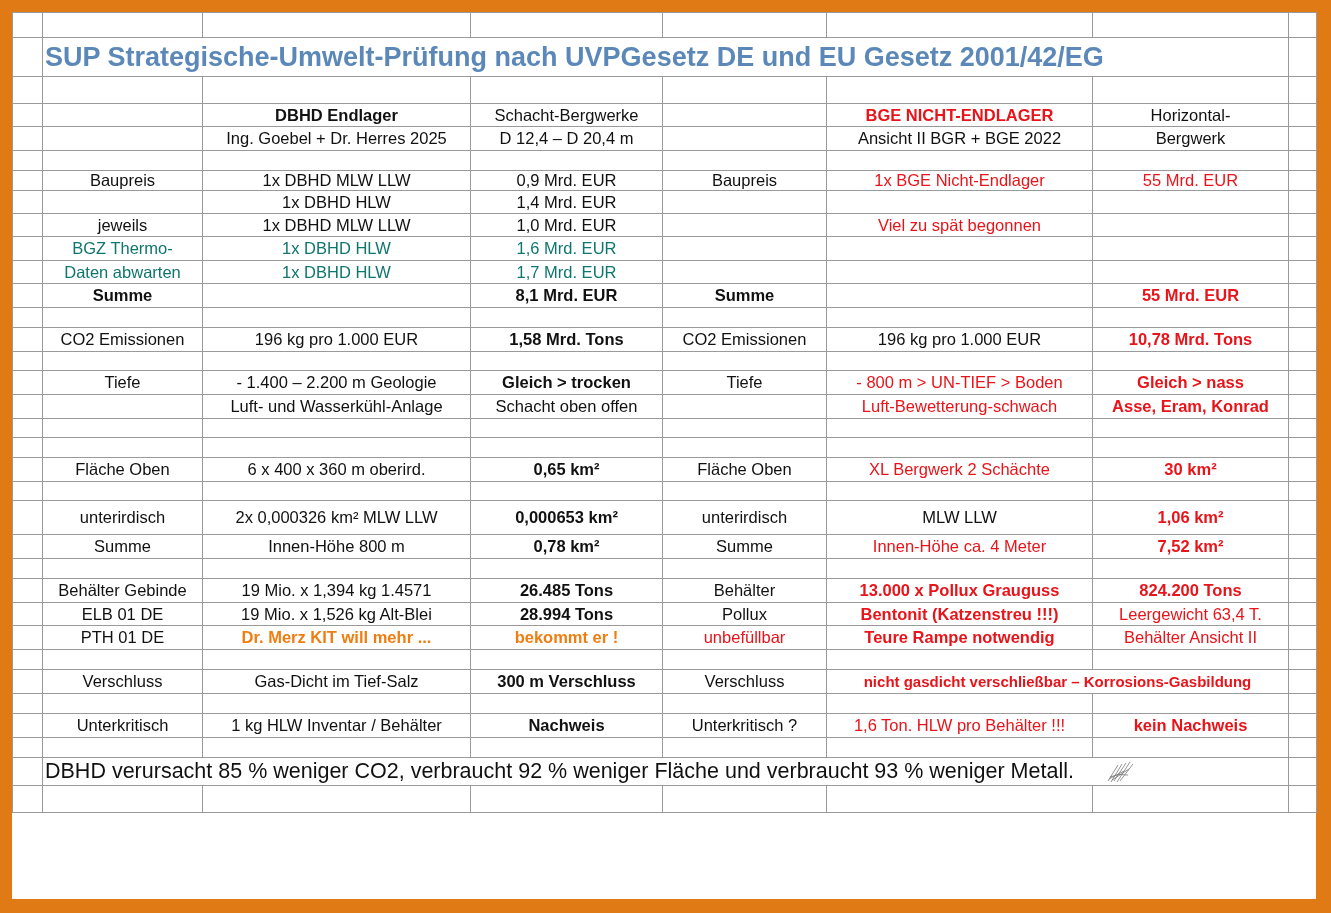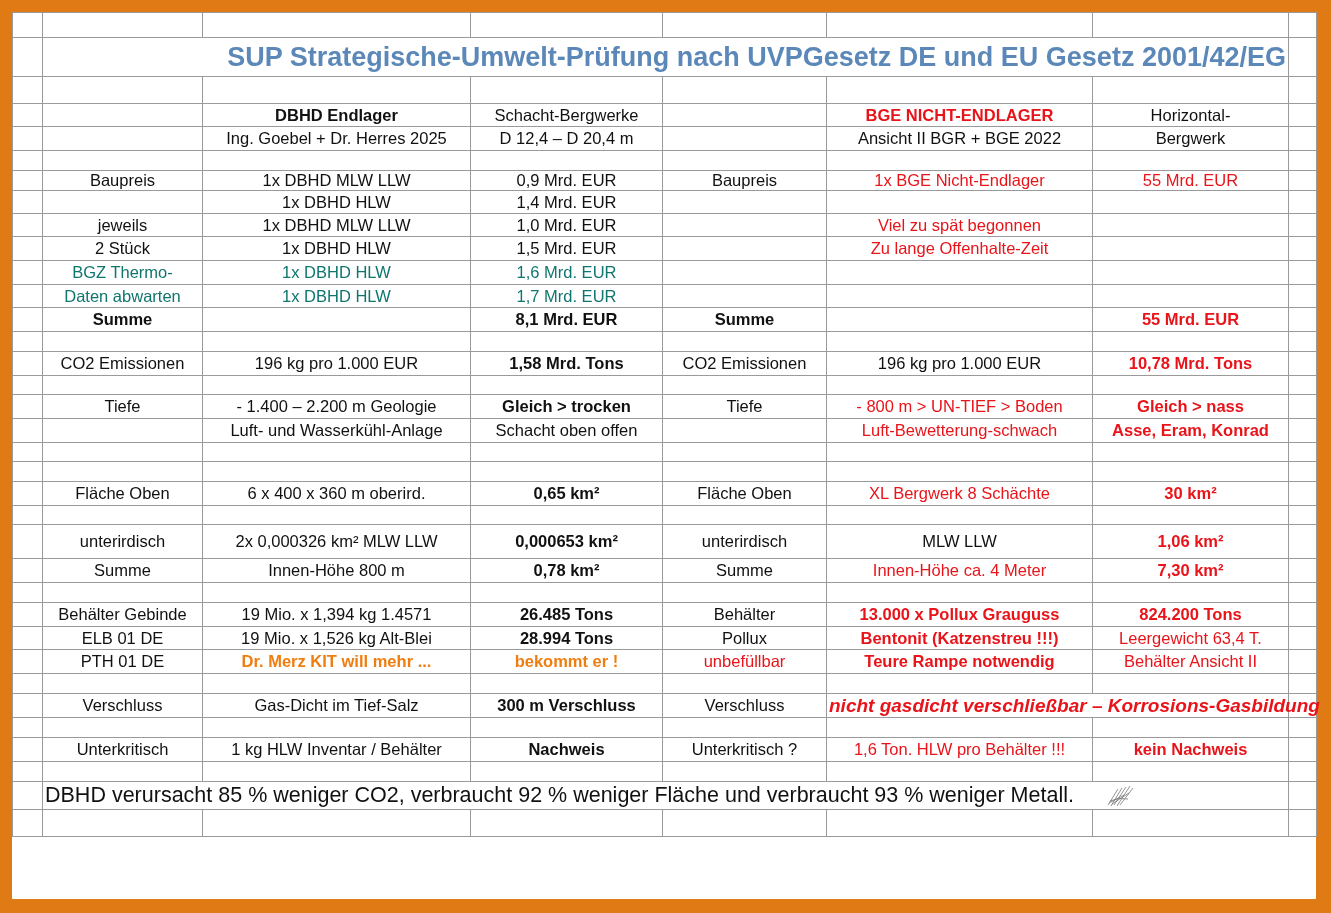--- a/index.html
+++ b/index.html
@@ -4,23 +4,23 @@
 <style>
   html,body{margin:0;padding:0;}
   body{width:1331px;height:913px;background:#e07a14;position:relative;overflow:hidden;font-family:"Liberation Sans",sans-serif;}
   .sheet{position:absolute;left:12px;top:12px;width:1304px;height:887px;background:#fff;}
   table{border-collapse:collapse;table-layout:fixed;width:1304px;}
   td{border:1px solid #9a9a9a;padding:0 2px;text-align:center;font-size:16.5px;color:#111;white-space:nowrap;overflow:visible;line-height:1;}
   td.b{font-weight:bold;text-align:center;}
   td.red{color:#e8141a;margin-top:28px;}
   td.orange{color:#f07d0f;}
   td.gray{color:#0f766e;}
-  td.title{font-size:27px;font-weight:bold;color:#5b88b8;text-align:right;}
+  td.title{font-size:27px;font-weight:bold;color:#5b88b8;text-align:left;}
   td.footer{font-size:21.5px;text-align:left;color:#111;}
-  td.small{font-size:19px;font-style:italic;}
+  td.small{font-size:15px;}
   .sig{display:inline-block;width:34px;height:26px;vertical-align:middle;}
 </style>
 </head>
 <body>
 
 <div class="sheet">
 <table>
   <colgroup>
     <col style="width:30px">
         <col style="width:160px">
@@ -113,30 +113,20 @@
     <td>jeweils</td>
           <td>1x DBHD MLW LLW</td>
           <td>1,0 Mrd. EUR</td>
           <td></td>
           <td class="red">Viel zu spät begonnen</td>
           <td></td>
           <td></td>
         </tr>
   <tr style="height:24px">
           <td></td>
-    <td>2 Stück</td>
-          <td>1x DBHD HLW</td>
-          <td>1,5 Mrd. EUR</td>
-          <td></td>
-          <td class="red">Zu lange Offenhalte-Zeit</td>
-          <td></td>
-          <td></td>
-        </tr>
-  <tr style="height:24px">
-          <td></td>
     <td class="gray">BGZ Thermo-</td>
           <td class="gray">1x DBHD HLW</td>
           <td class="gray">1,6 Mrd. EUR</td>
           <td></td>
           <td></td>
           <td></td>
           <td></td>
         </tr>
   <tr style="height:23px">
           <td></td>
@@ -231,21 +221,21 @@
           <td></td>
           <td></td>
         </tr>
 
   <tr style="height:24px">
           <td></td>
     <td>Fläche Oben</td>
           <td>6 x 400 x 360 m oberird.</td>
           <td class="b">0,65 km²</td>
           <td>Fläche Oben</td>
-          <td class="red">XL Bergwerk 8 Schächte</td>
+          <td class="red">XL Bergwerk 2 Schächte</td>
           <td class="b red">30 km²</td>
           <td></td>
         </tr>
   <tr style="height:19px">
           <td></td>
           <td></td>
           <td></td>
           <td></td>
           <td></td>
           <td></td>
@@ -263,21 +253,21 @@
           <td class="b red">1,06 km²</td>
           <td></td>
         </tr>
   <tr style="height:24px">
           <td></td>
     <td>Summe</td>
           <td>Innen-Höhe 800 m</td>
           <td class="b">0,78 km²</td>
           <td>Summe</td>
           <td class="red">Innen-Höhe ca. 4 Meter</td>
-          <td class="b red">7,30 km²</td>
+          <td class="b red">7,52 km²</td>
           <td></td>
         </tr>
   <tr style="height:20px">
           <td></td>
           <td></td>
           <td></td>
           <td></td>
           <td></td>
           <td></td>
           <td></td>

